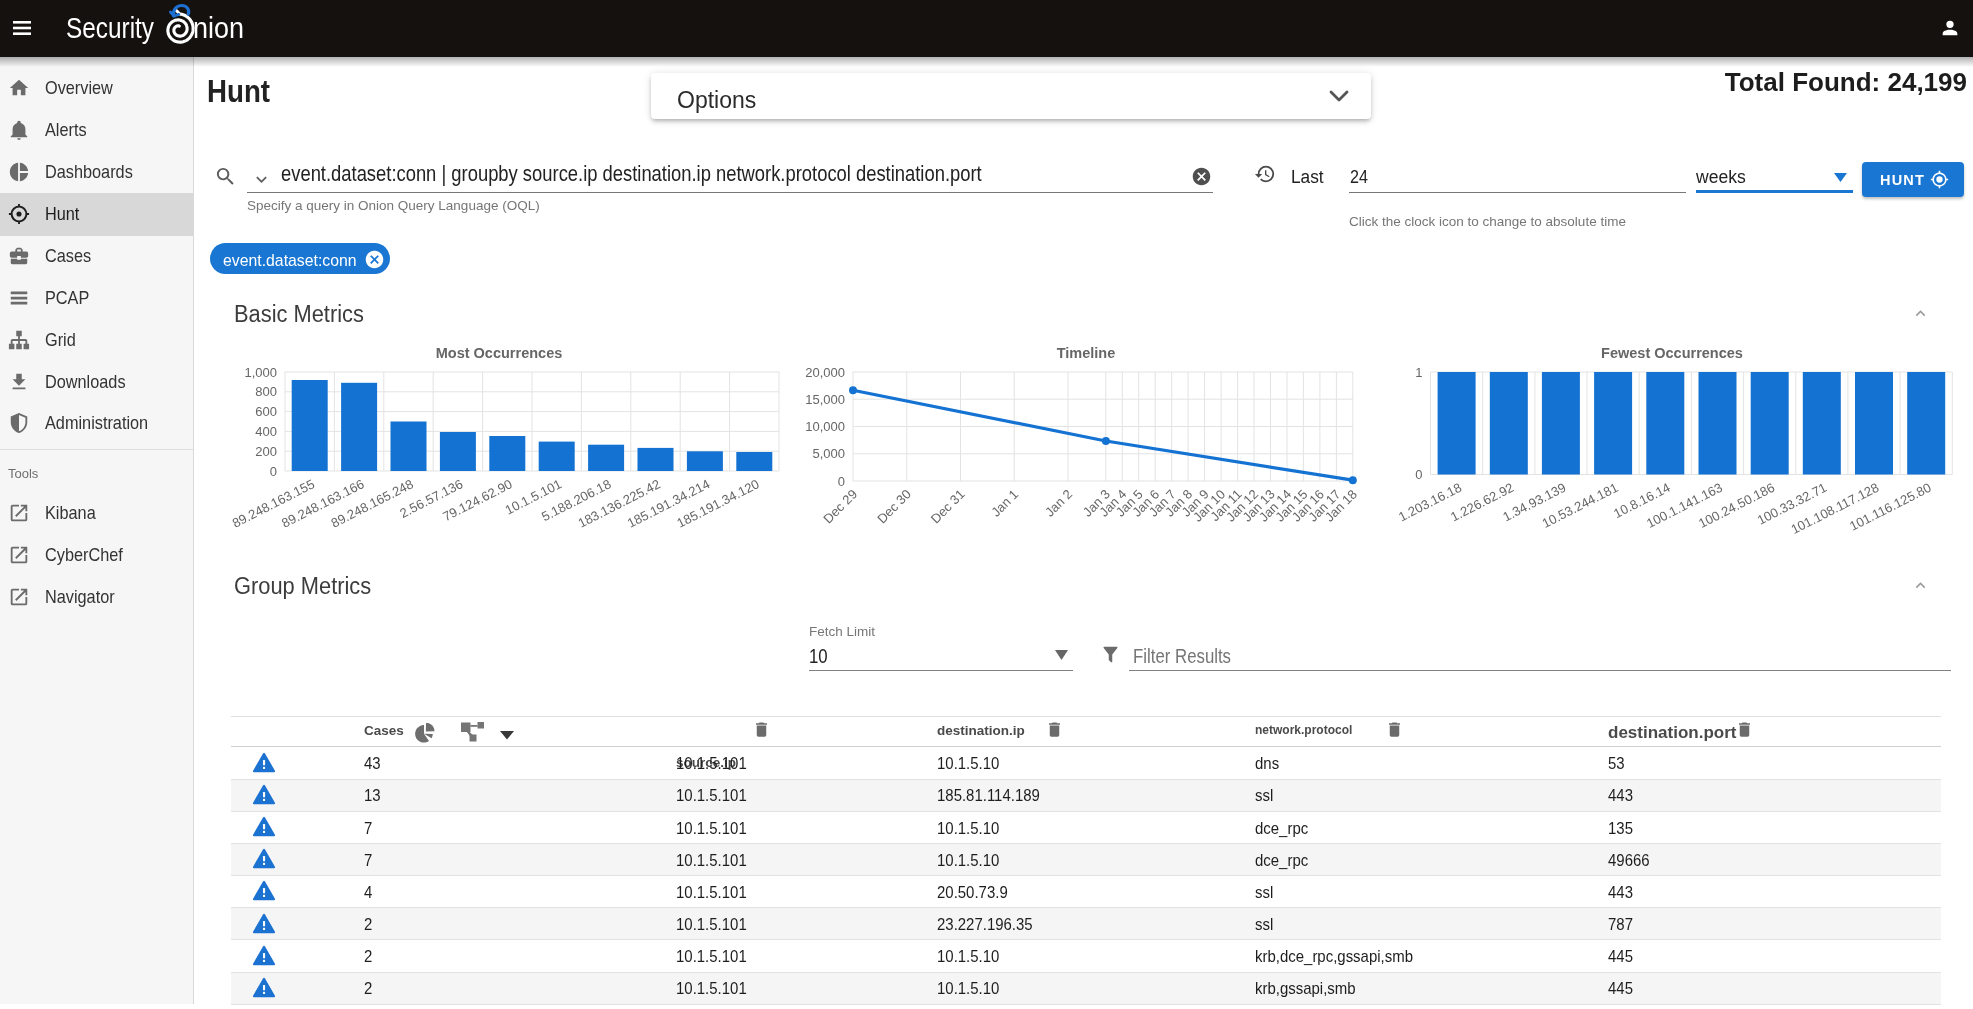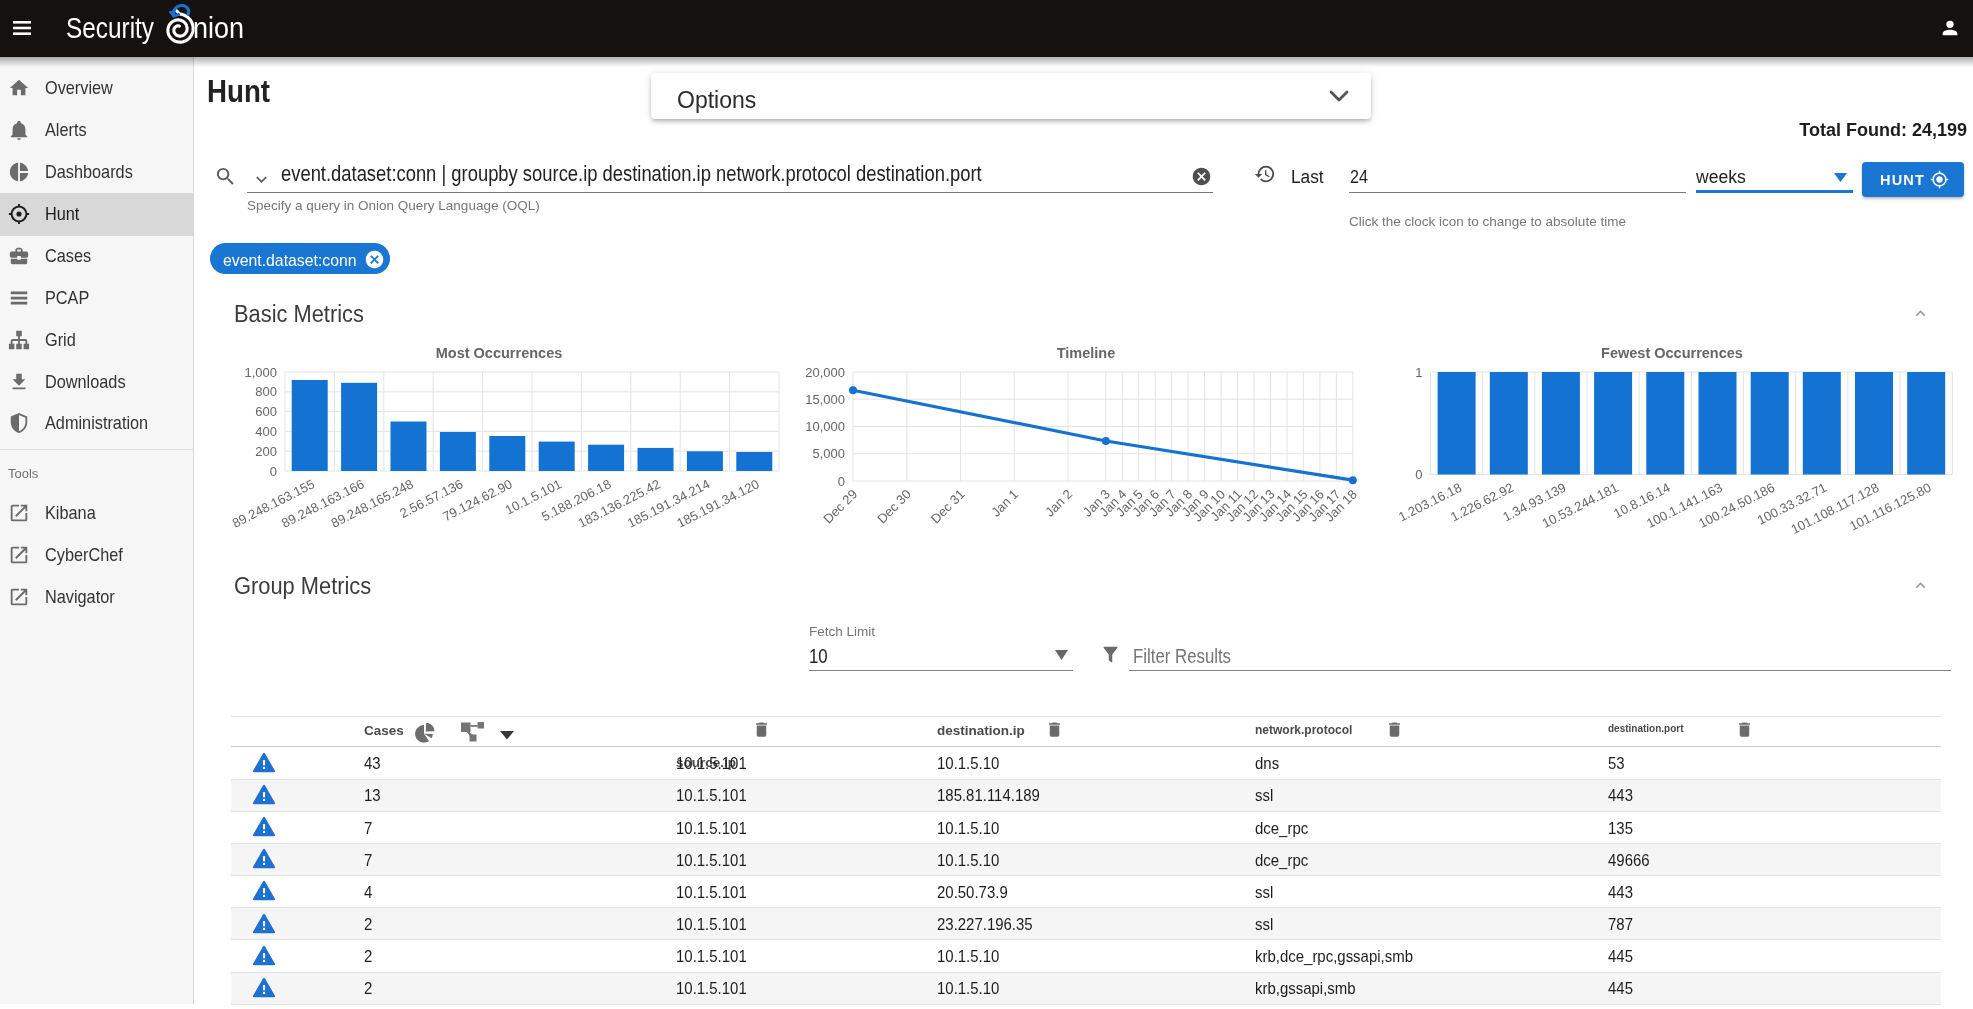--- a/index.html
+++ b/index.html
@@ -84,21 +84,21 @@
 <div class="abs" style="left:45px;top:588.2px;font-size:18.5px;line-height:18.5px;color:#333;transform:scaleX(.88);transform-origin:left top;">Navigator</div>
 <div class="abs" style="left:0;top:449px;width:193px;height:1px;background:#dedede;"></div>
 <div class="abs" style="left:8px;top:466px;font-size:13px;color:#6f6f6f;">Tools</div>
 
 <div class="abs" style="left:207px;top:75.7px;font-size:30.5px;line-height:30.5px;font-weight:bold;color:#222;transform:scaleX(.907);transform-origin:left top;">Hunt</div>
 <div class="abs" style="left:651px;top:73px;width:720px;height:46px;background:#fff;border-radius:4px;box-shadow:0 3px 4px -1px rgba(0,0,0,.25),0 1px 8px rgba(0,0,0,.13);"></div>
 <div class="abs" style="left:677px;top:86.5px;font-size:23px;color:#2b2b2b;">Options</div>
 <svg class="abs" style="left:1327px;top:88px" width="24" height="18">
     <polyline points="4,4 12,12 20,4" fill="none" stroke="#555" stroke-width="2.8" stroke-linecap="round" stroke-linejoin="round"></polyline>
   </svg>
-<div class="abs" style="left:1600px;top:72.5px;width:367px;text-align:right;font-size:18px;line-height:19.2px;font-weight:bold;color:#1d1d1d;margin-top:48px;">Total Found: 24,199</div>
+<div class="abs" style="left:1600px;top:72.5px;width:367px;text-align:right;font-size:26px;line-height:19.2px;font-weight:bold;color:#1d1d1d;">Total Found: 24,199</div>
 
 <svg class="abs" style="left:214px;top:165px" width="23" height="23" viewBox="0 0 24 24">
     <path fill="#5c5c5c" d="M9.5,3A6.5,6.5 0 0,1 16,9.5C16,11.11 15.41,12.59 14.44,13.73L14.71,14H15.5L20.5,19L19,20.5L14,15.5V14.71L13.73,14.44C12.59,15.41 11.11,16 9.5,16A6.5,6.5 0 0,1 3,9.5A6.5,6.5 0 0,1 9.5,3M9.5,5C7,5 5,7 5,9.5C5,12 7,14 9.5,14C12,14 14,12 14,9.5C14,7 12,5 9.5,5Z"></path>
   </svg>
 <svg class="abs" style="left:251px;top:169px" width="21" height="21" viewBox="0 0 24 24">
     <path fill="#5c5c5c" d="M7.41,8.58L12,13.17L16.59,8.58L18,10L12,16L6,10L7.41,8.58Z"></path>
   </svg>
 <div class="abs" style="left:281px;top:164px;font-size:21.5px;line-height:21.5px;color:#222;transform:scaleX(.855);transform-origin:left top;">event.dataset:conn | groupby source.ip destination.ip network.protocol destination.port</div>
 <div class="abs" style="left:247px;top:191.5px;width:966px;height:1px;background:#777;"></div>
 <svg class="abs" style="left:1191px;top:166px" width="21" height="21" viewBox="0 0 24 24">
@@ -294,21 +294,21 @@
   </svg>
 <div class="abs" style="left:1133px;top:644.5px;font-size:21px;line-height:21px;color:#757575;transform:scaleX(.8);transform-origin:left top;">Filter Results</div>
 <div class="abs" style="left:1129px;top:670px;width:822px;height:1px;background:#818181;"></div>
 
 <div class="abs" style="left:231px;top:716px;width:1710px;height:1px;background:#e0e0e0;"></div>
 <div class="abs" style="left:231px;top:745.5px;width:1710px;height:1px;background:#cfcfcf;"></div>
 <div class="abs" style="left:364px;top:723px;font-size:13.5px;font-weight:bold;color:#4a4a4a;">Cases</div>
 <div class="abs" style="left:676px;top:723px;font-size:13.5px;font-weight:bold;color:#4a4a4a;margin-top:32px;">source.ip</div>
 <div class="abs" style="left:937px;top:723px;font-size:13.5px;font-weight:bold;color:#4a4a4a;">destination.ip</div>
 <div class="abs" style="left:1255px;top:723px;font-size:12px;font-weight:bold;color:#4a4a4a;">network.protocol</div>
-<div class="abs" style="left:1608px;top:723px;font-size:10px;font-weight:bold;color:#4a4a4a;">destination.port</div>
+<div class="abs" style="left:1608px;top:723px;font-size:17px;font-weight:bold;color:#4a4a4a;">destination.port</div>
 <svg class="abs" style="left:415px;top:722.5px" width="20" height="20">
     <g fill="#6e6e6e">
       <path d="M 14.0 18.0 A 8.8 8.8 0 1 1 9.0 2.0 L 9 10.8 Z"></path>
       <path d="M 17.8 11.1 A 8.8 8.8 0 0 1 16.6 15.2 L 9 10.8 Z"></path>
       <path d="M 11.1 -0.2 A 8.8 8.8 0 0 1 19.6 8.3 L 10.8 8.600000000000001 Z"></path>
     </g>
   </svg>
 <svg class="abs" style="left:461px;top:722px" width="23" height="20">
 <g fill="#757575">
       <rect x="0" y="0.5" width="9.5" height="9.5"></rect>

